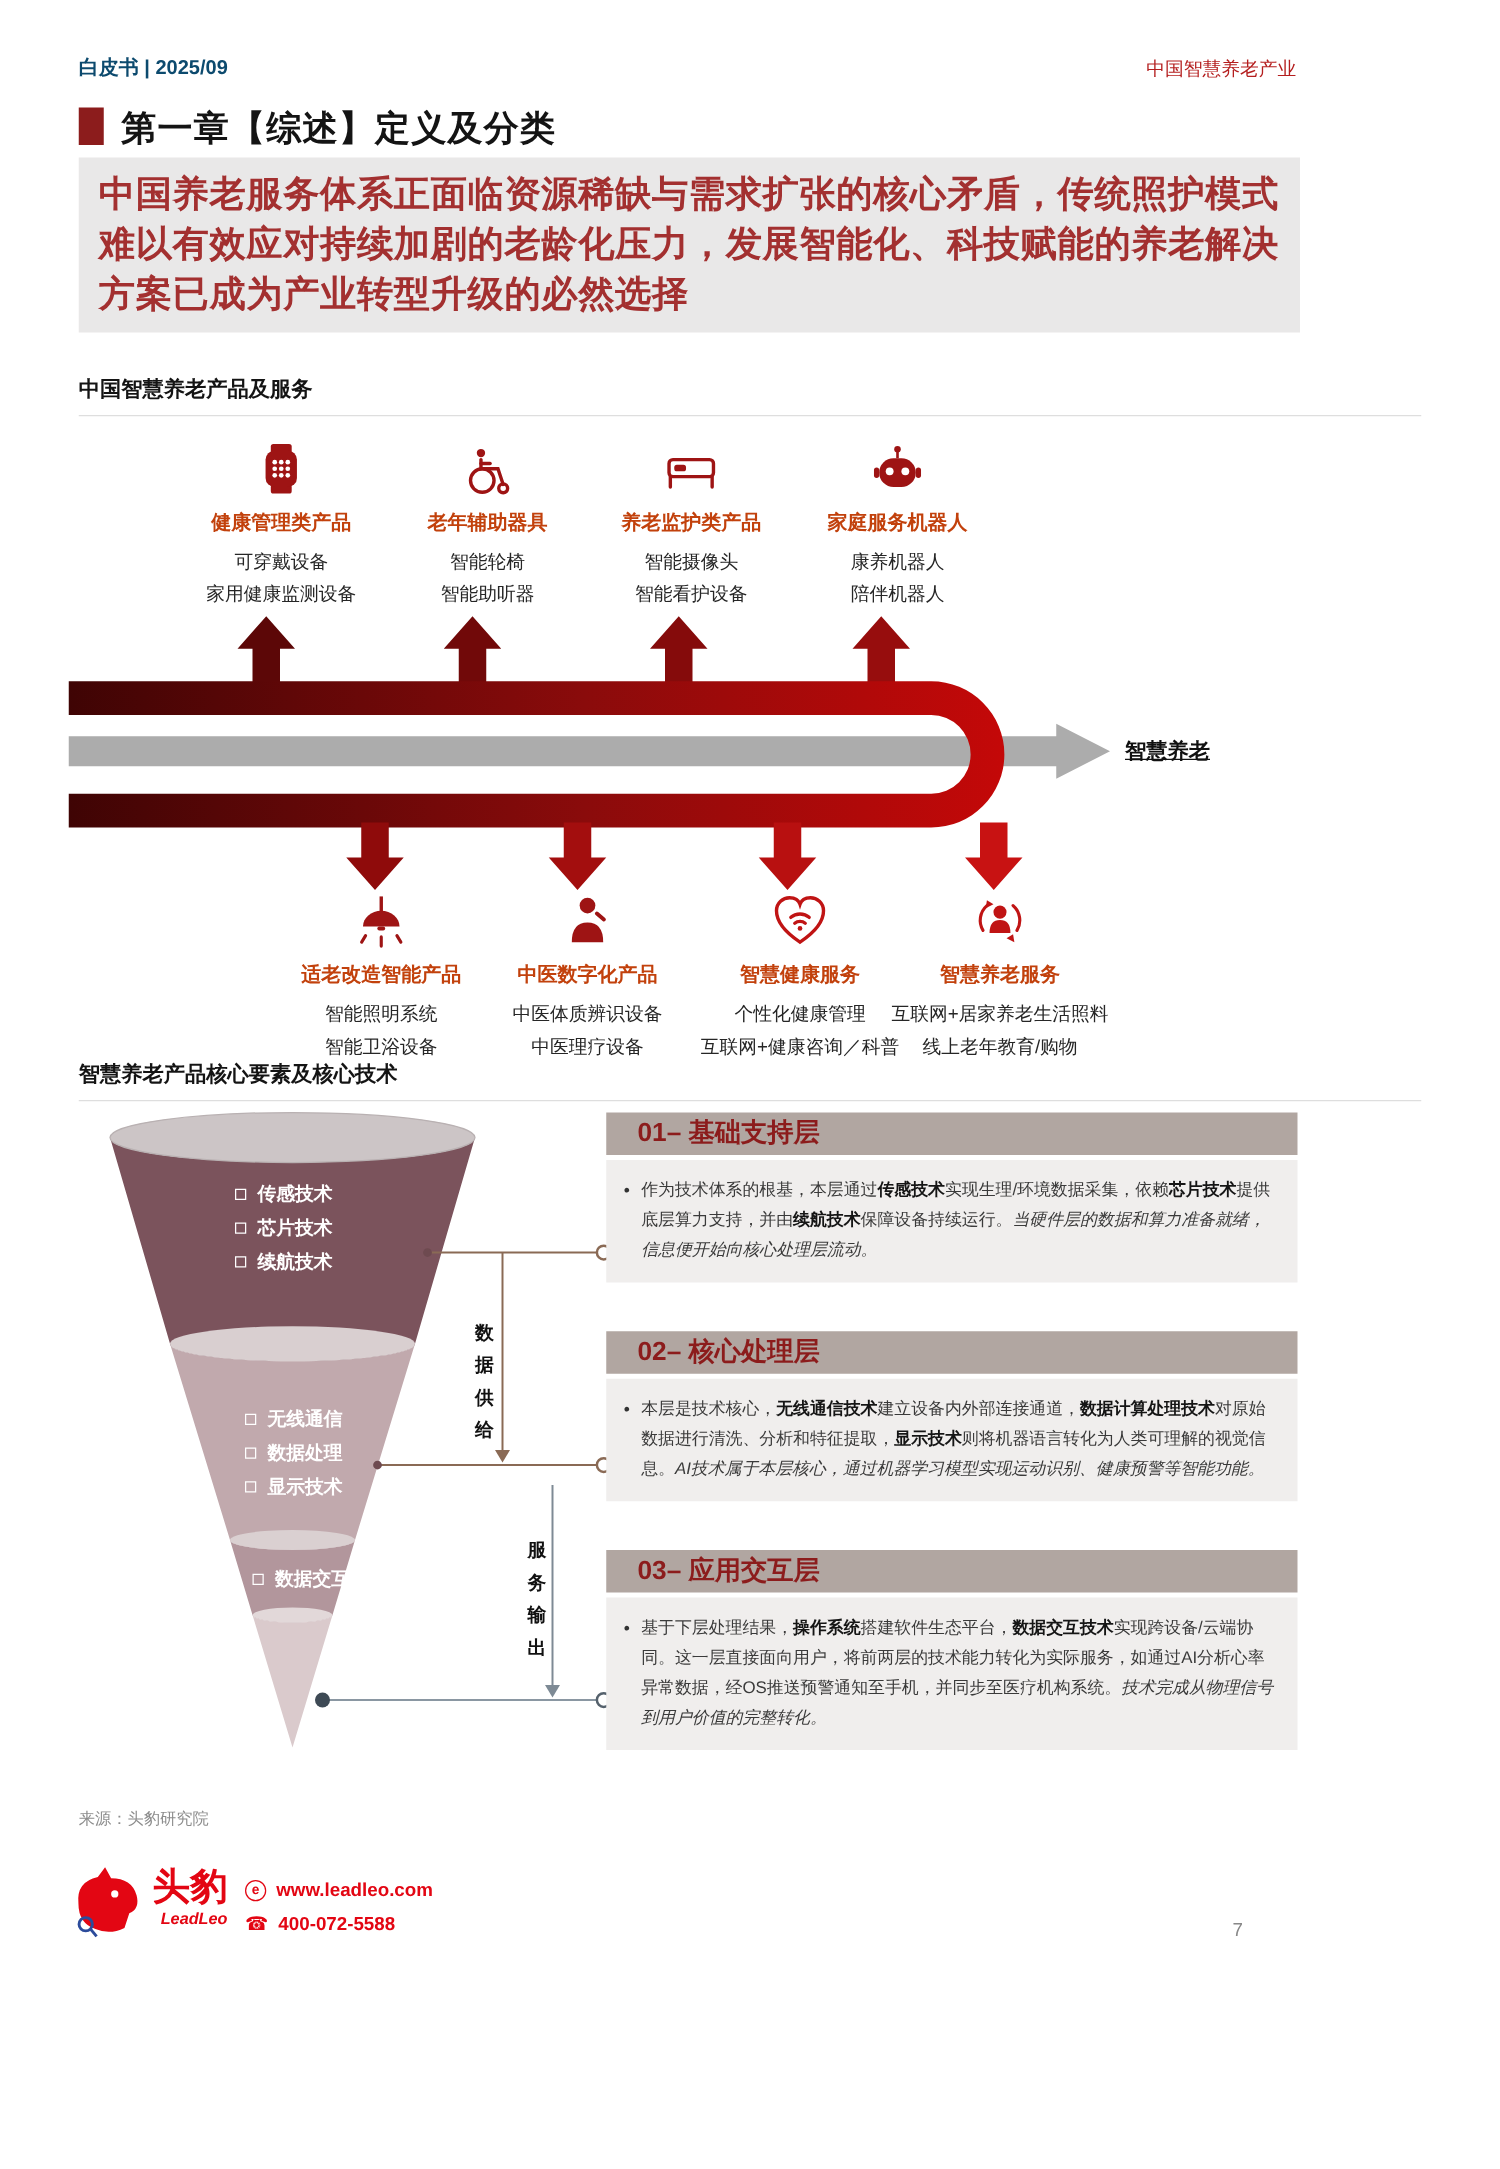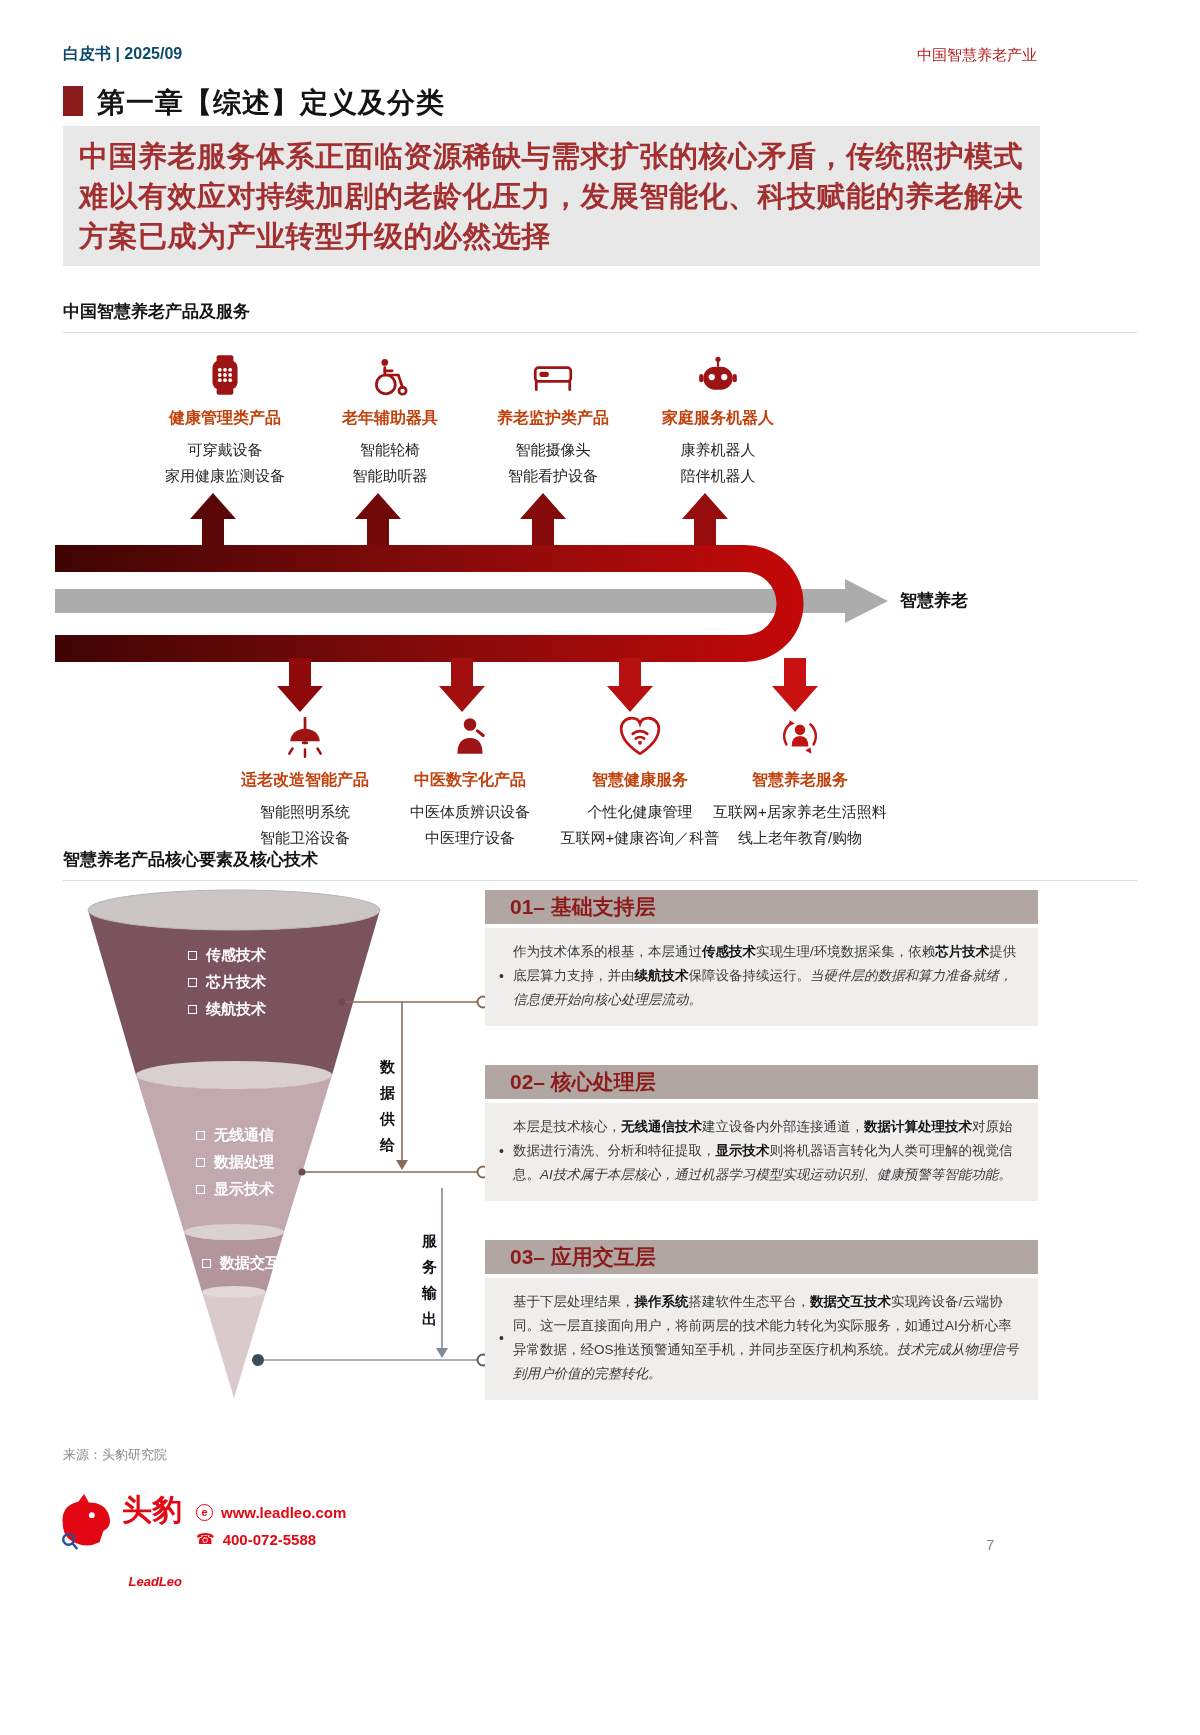--- a/index.html
+++ b/index.html
@@ -19,47 +19,47 @@
   .sec-title { left:63px; width:1074px; font-size:17px; font-weight:bold; color:#141414; padding-bottom:9px; border-bottom:1px solid #DEDEDE; }
   .sec1 { top:300px; } .sec2 { top:848px; }
 
   .diagram1 { left:0; top:340px; width:1200px; height:512px; }
   .ribbon-svg { position:absolute; left:0; top:0; }
   .cat { position:absolute; text-align:center; }
   .cat .icon { height:48px; margin-bottom:8px; }
   .cat .icon svg { width:46px; height:46px; }
   .cat .label { font-size:16px; font-weight:bold; color:#c2410c; margin-bottom:8px; }
   .cat .line { font-size:15px; color:#262626; line-height:26px; }
-  .axis-label { left:900px; top:249px; font-size:17px; font-weight:bold; color:#111; }
+  .axis-label { left:900px; top:249px; font-size:17px; font-weight:bold; color:#111;text-decoration:underline; }
 
   .funnel-svg { left:70px; top:888px; }
   .fun-group { position:absolute; }
   .fun-row { display:flex; align-items:center; gap:9px; margin-bottom:8px; }
   .fun-bullet { width:9px; height:9px; border:1.6px solid #fff; flex:none; }
   .fun-text { color:#fff; font-weight:bold; font-size:15px; }
 
   .connectors-svg { left:0; top:888px; pointer-events:none; }
   .vlabel { width:17px; font-size:15px; font-weight:bold; color:#111; line-height:26px; word-break:break-all; text-align:center; }
   .flow1 { left:379px; top:1054px; } .flow2 { left:421px; top:1228px; }
 
   .boxes { left:485px; top:890px; width:553px; height:560px; }
   .tbox { position:absolute; left:0; width:553px; }
   .tbox-head { height:34px; background:#B1A6A1; line-height:34px; padding-left:25px; font-size:21px; font-weight:bold; color:#8C1C1C; }
-  .tbox-body { margin-top:4px; background:#F0EEED; padding:12px 18px 14px 14px; display:flex; gap:9px;align-items:center; }
+  .tbox-body { margin-top:4px; background:#F0EEED; padding:12px 18px 14px 14px; display:flex; gap:9px; }
   .tbox-body::before { content:"\2022"; font-size:14px; color:#333; line-height:24px; }
   .tbox-body p { font-size:13.5px; color:#3A3A3A; line-height:24px; flex:1; }
   .b { font-weight:bold; color:#151515; }
   .i { font-style:italic; }
 
   .source { left:63px; top:1446px; font-size:13px; color:#8C8C8C; }
 
   .logo-icon { left:55px; top:1490px; width:62px; height:62px; }
   .brand { left:122px; top:1493px; text-align:right; }
   .brand-name { font-size:30px; font-weight:bold; color:#E30613; line-height:34px; }
-  .brand-sub { font-size:13px; font-weight:bold; font-style:italic; color:#E30613;margin-top:47px; }
+  .brand-sub { font-size:13px; font-weight:bold; font-style:italic; color:#E30613; }
   .contact { left:196px; top:1500px; }
   .contact-row { display:flex; align-items:center; gap:8px; color:#E30613; font-size:15px; font-weight:bold; height:24px; margin-bottom:3px; }
   .e-icon { width:17px; height:17px; border:1.6px solid #E30613; border-radius:50%; display:flex; align-items:center; justify-content:center; font-size:11px; font-weight:bold; color:#E30613; }
   .phone-icon { font-size:15px; color:#E30613; }
   .page-num { left:986px; top:1536px; font-size:15px; color:#888; }
 </style>
 </head>
 <body>
 
 <div class="page">

